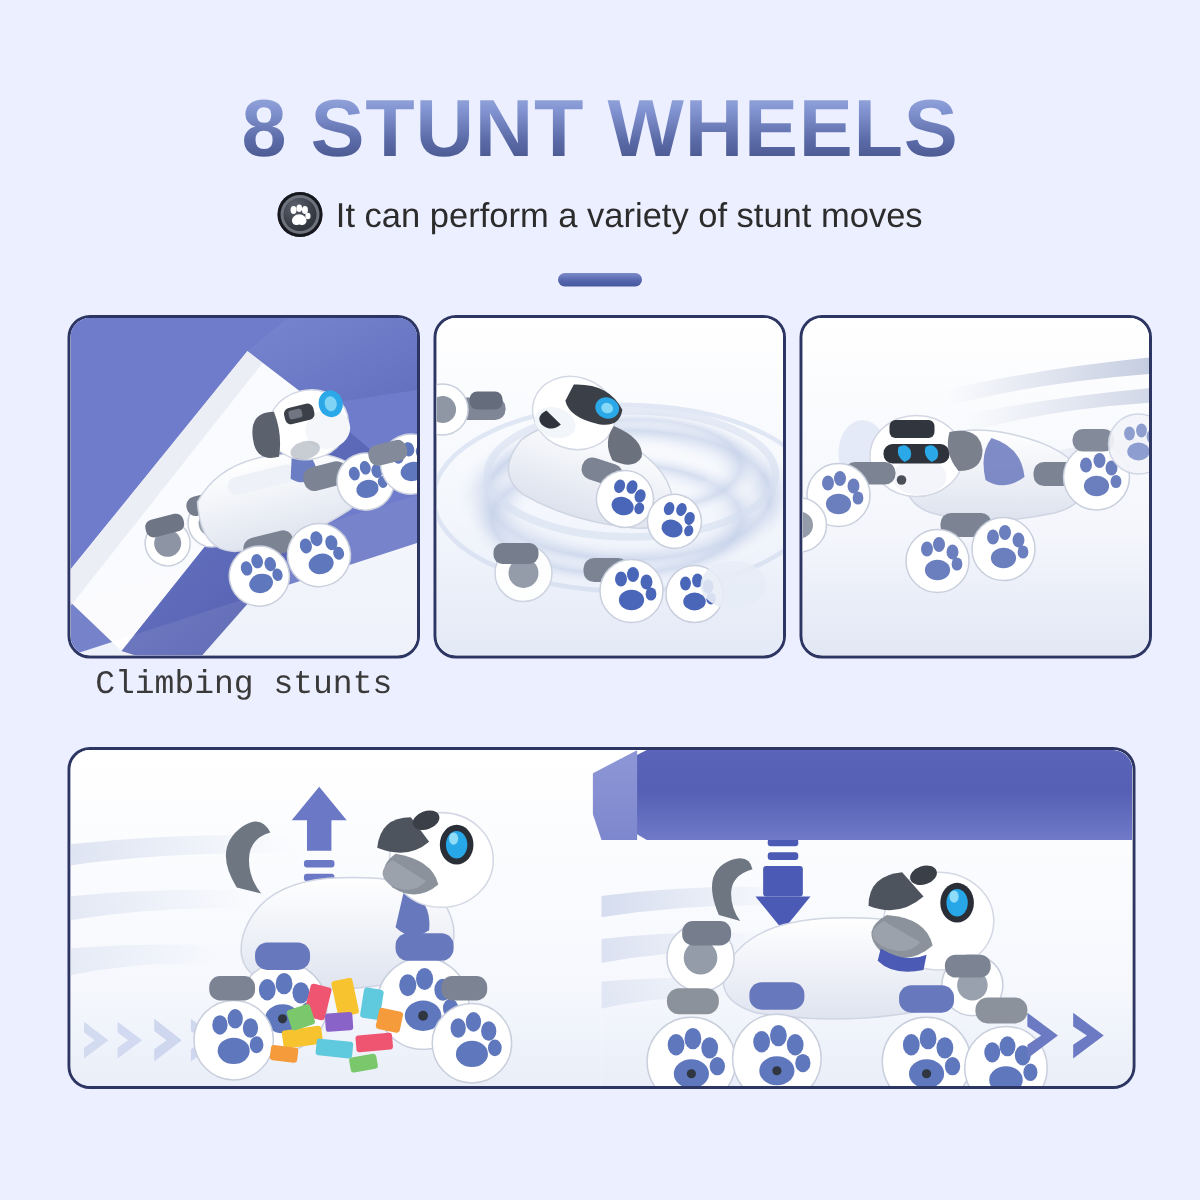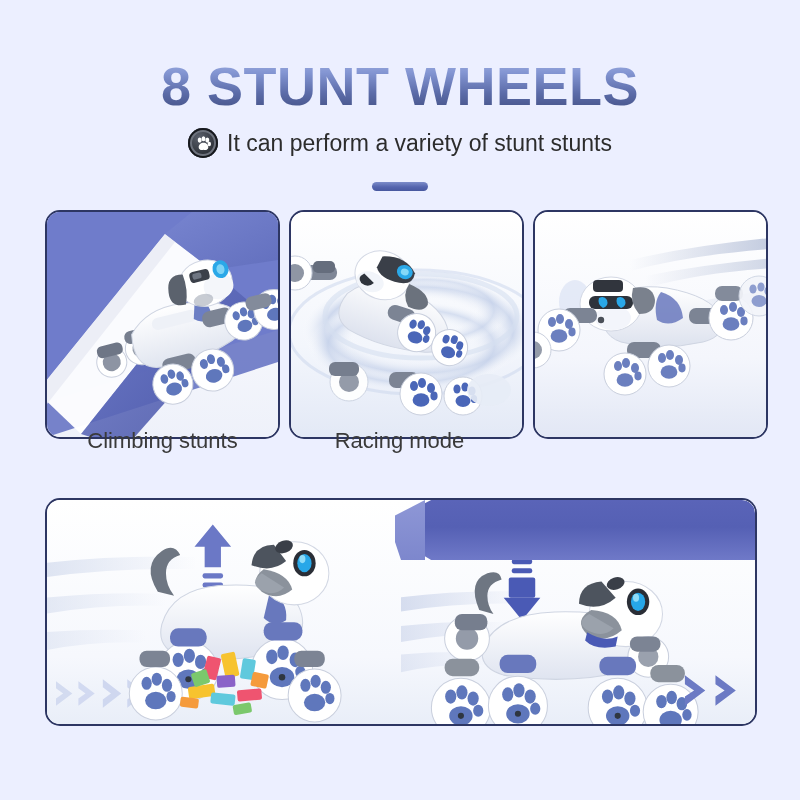--- a/index.html
+++ b/index.html
@@ -45,22 +45,22 @@
     width:712px;display:flex;gap:9px;
   }
   .card{
     width:231px;height:225px;
     border:2px solid #2d3663;border-radius:15px;
     background:#fff;overflow:hidden;position:relative;flex:none;
   }
   .card .scene{position:absolute;inset:0;}
 
   .captions{
-    position:absolute;top:428px;left:45px;width:712px;
-    display:flex;gap:2px;
+    position:absolute;top:444px;left:45px;width:712px;
+    display:flex;gap:16px;font-family:Liberation Mono, monospace;
   }
   .caption{
     width:235px;text-align:center;flex:none;
     font-size:22px;color:#3a3a3a;
   }
 
   
   .panel{
     position:absolute;top:498px;left:45px;
     width:708px;height:224px;
@@ -98,21 +98,21 @@
   <div class="subtitle-row">
     <span class="paw-badge">
       <svg width="19" height="19" viewBox="0 0 24 24" aria-hidden="true">
         <ellipse cx="7.2" cy="7.6" rx="2.5" ry="3.3" fill="#fff"></ellipse>
         <ellipse cx="12" cy="6.1" rx="2.4" ry="3.2" fill="#fff"></ellipse>
         <ellipse cx="16.8" cy="7.6" rx="2.5" ry="3.3" fill="#fff"></ellipse>
         <ellipse cx="19.3" cy="12.6" rx="2.2" ry="2.8" fill="#fff"></ellipse>
         <path d="M12 11.2c3.4 0 6.1 2.6 6.1 5.4 0 2.3-2 3.6-4 3.6-1 0-1.5-.4-2.1-.4s-1.1.4-2.1.4c-2 0-4-1.3-4-3.6 0-2.8 2.7-5.4 6.1-5.4z" fill="#fff"></path>
       </svg>
     </span>
-    <span class="subtitle-text">It can perform a variety of stunt stunts</span>
+    <span class="subtitle-text">It can perform a variety of stunt moves</span>
   </div>
 
   <div class="divider"></div>
 
   <div class="cards">
 
     <div class="card">
       <svg class="scene" viewBox="0 0 231 225" preserveAspectRatio="xMidYMid slice">
         <defs>
           <linearGradient id="c1bg" x1="0" y1="0" x2="0" y2="1">
@@ -412,21 +412,20 @@
               <ellipse cx="0" cy="6" rx="8.4" ry="6.8"></ellipse>
             </g>
           </g>
         </g>
       </svg>
     </div>
   </div>
 
   <div class="captions">
     <div class="caption">Climbing stunts</div>
-    <div class="caption">Racing mode</div>
   </div>
 
   <div class="panel">
 
     <div class="half left">
       <svg viewBox="0 0 354 220" preserveAspectRatio="xMidYMid slice" style="width:100%;height:100%;display:block">
         <defs>
           <linearGradient id="pbgL" x1="0" y1="0" x2="0" y2="1">
             <stop offset="0" stop-color="#ffffff"></stop>
               <stop offset=".7" stop-color="#f6f8fd"></stop>

